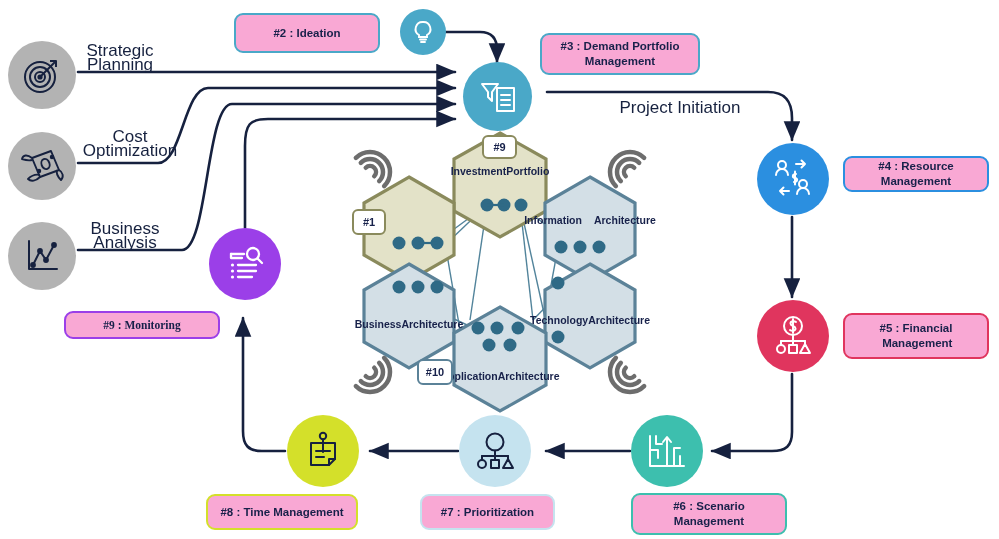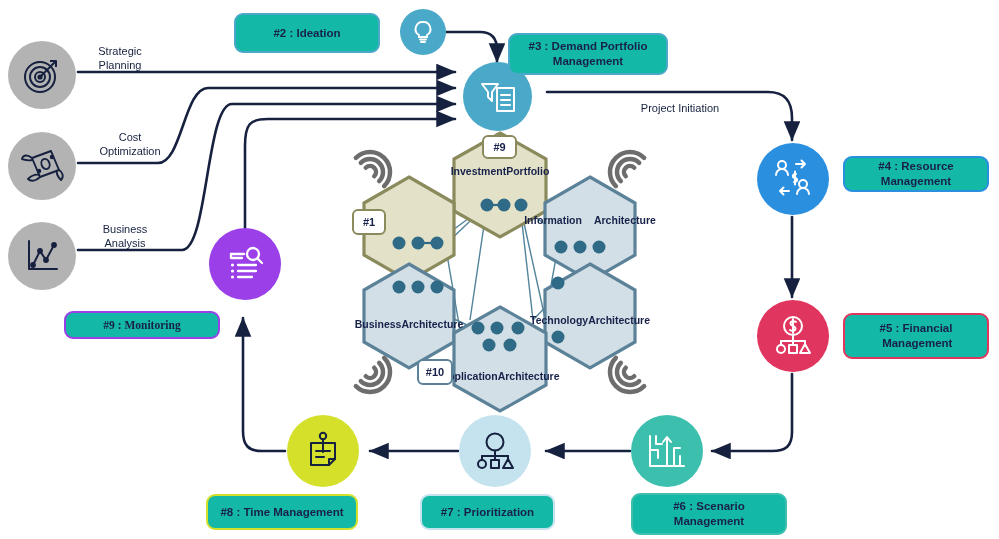--- a/index.html
+++ b/index.html
@@ -8,27 +8,27 @@
   #stage{position:relative;width:999px;height:539px;background:#fff;}
 
   
   .abs{position:absolute;box-sizing:border-box;}
 
   
   .circ{border-radius:50%;display:flex;align-items:center;justify-content:center;}
   .circ svg{display:block;}
 
   
-  .cap{border-radius:9px;background:#14b8a6;border:2px solid #999;
+  .cap{border-radius:9px;background:#f9a8d4;border:2px solid #999;
        display:flex;align-items:center;justify-content:center;text-align:center;
        color:#18214a;font-weight:bold;font-size:11.5px;line-height:15px;
        padding:3px 6px;}
 
   
-  .sidelabel{color:#16213f;font-size:11px;line-height:14px;text-align:center;
+  .sidelabel{color:#16213f;font-size:17px;line-height:14px;text-align:center;
              font-weight:normal;}
   .hextext{position:absolute;left:0;top:0;width:100%;height:100%;
            display:flex;flex-direction:row;align-items:center;justify-content:center;
            color:#17214a;font-weight:bold;font-size:10.5px;line-height:13px;
            text-align:center;pointer-events:none;}
 
   
   .badge{border-radius:6px;background:#fff;border:2px solid #8a8a5c;
          display:flex;align-items:center;justify-content:center;
          color:#17214a;font-weight:bold;font-size:11px;}
@@ -259,21 +259,21 @@
 
   <div class="abs circ" style="left:463px;top:62px;width:69px;height:69px;background:#4aa8c8;">
     <svg width="44" height="44" viewBox="0 0 44 44">
       <g fill="none" stroke="#ffffff" stroke-width="2" stroke-linejoin="round" stroke-linecap="round">
         <path d="M6,9 L22,9 L16,17 L16,26 L12,22 L12,17 Z"></path>
         <path d="M21,13 L38,13 L38,36 L21,36 Z"></path>
         <path d="M25,20 L34,20 M25,25 L34,25 M25,30 L34,30"></path>
       </g>
     </svg>
   </div>
-  <div class="abs cap" style="left:508px;top:33px;width:160px;height:42px;border-color:#4aa8c8;white-space:pre-line;">#3 : Demand Portfolio
+  <div class="abs cap" style="left:540px;top:33px;width:160px;height:42px;border-color:#4aa8c8;white-space:pre-line;">#3 : Demand Portfolio
 Management</div>
 
   <div class="abs sidelabel" style="left:610px;top:101px;width:140px;">Project Initiation</div>
 
   <div class="abs circ" style="left:757px;top:143px;width:72px;height:72px;background:#2b8fe0;">
     <svg width="46" height="46" viewBox="0 0 46 46">
       <g fill="none" stroke="#ffffff" stroke-width="2" stroke-linecap="round" stroke-linejoin="round">
         <circle cx="12" cy="9" r="4"></circle>
         <path d="M6,19 A6,6 0 0 1 18,19"></path>
         <circle cx="33" cy="28" r="4"></circle>

